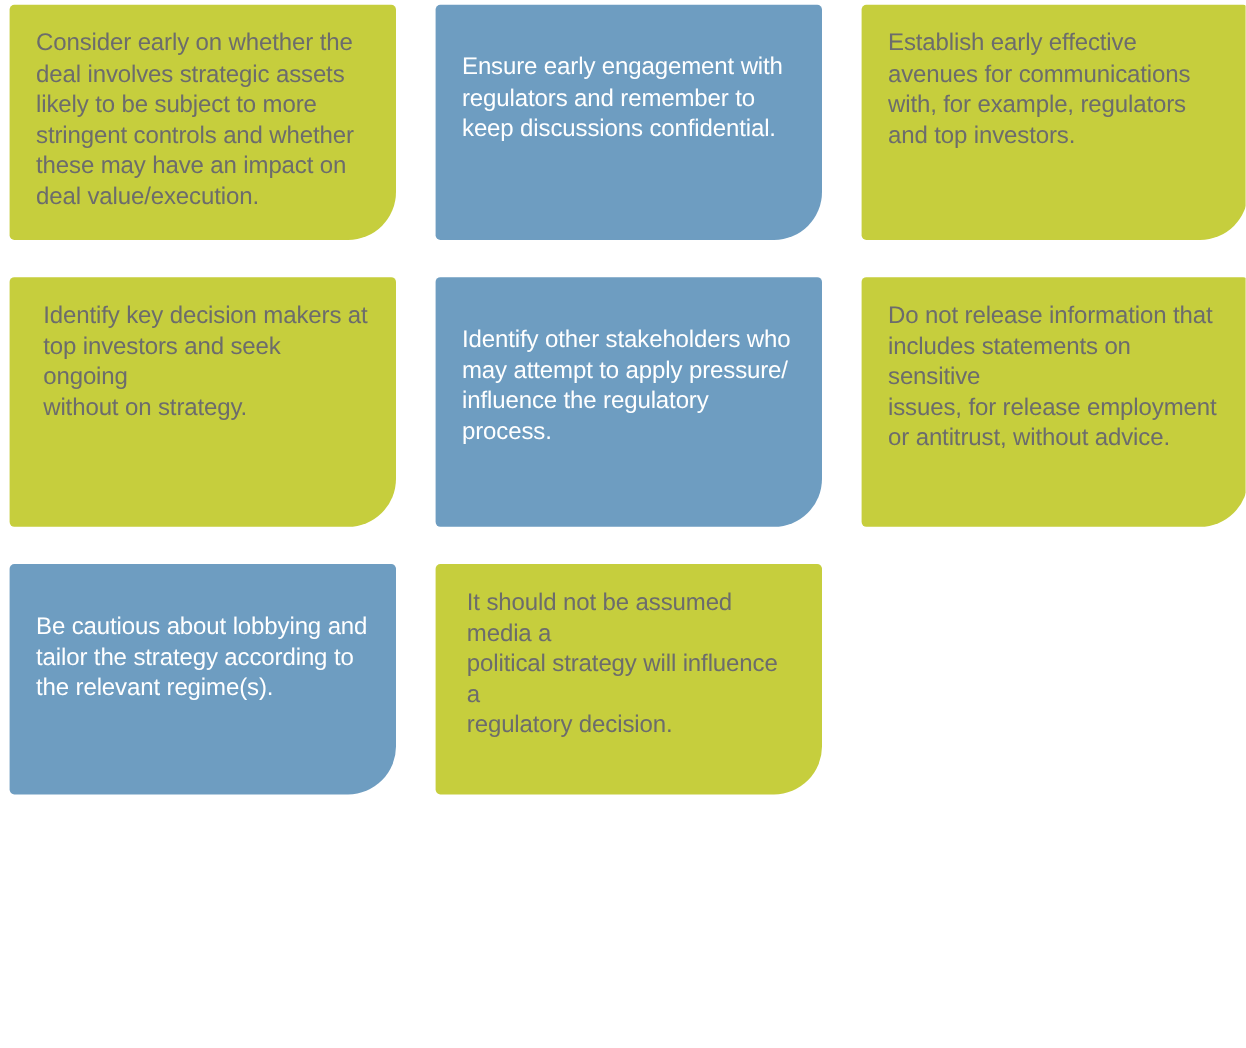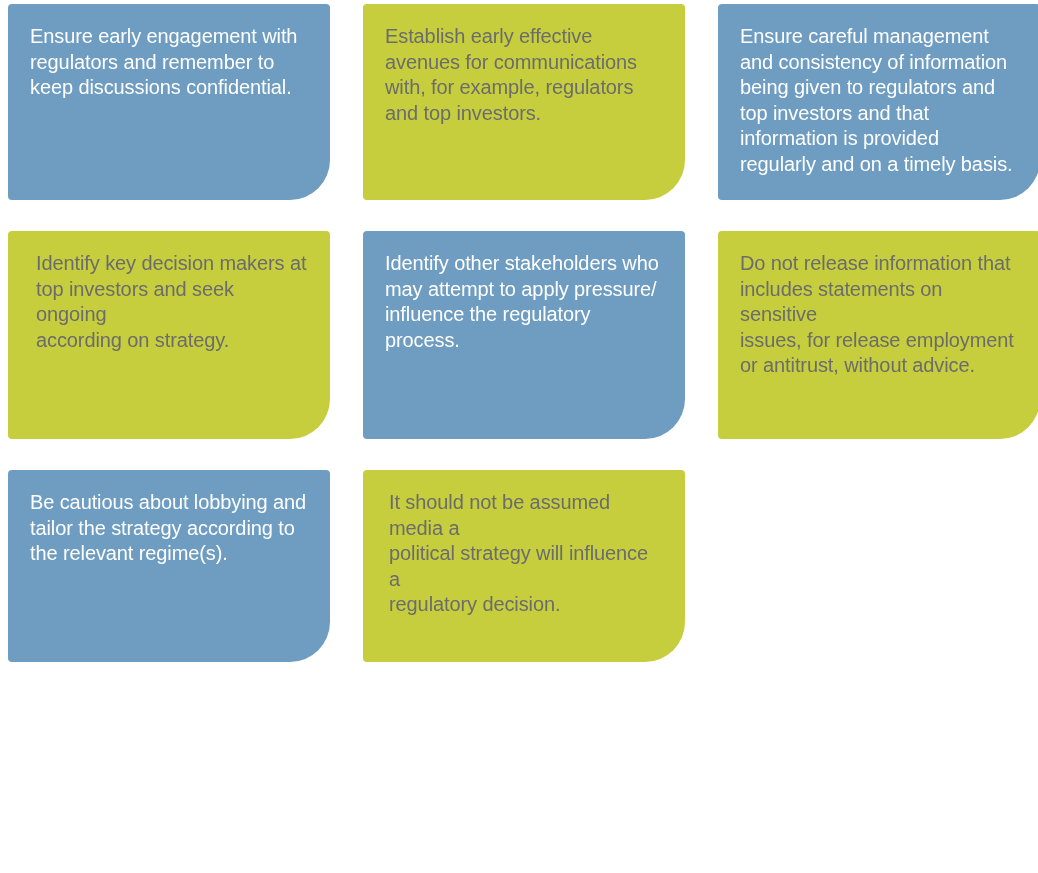--- a/index.html
+++ b/index.html
@@ -48,58 +48,59 @@
     line-height: 25.5px;
     letter-spacing: -0.1px;
     white-space: pre-line;
     margin: 0;
   }
   .card.green .card-text {
     color: #6c6c6c;
   }
   .card.blue .card-text {
     color: #ffffff;
+    margin-top: 20px;
   }
   
   .indent-1 .card-text { padding-left: 4px; }
   .indent-2 .card-text { padding-left: 6px; }
 </style>
 </head>
 <body>
 
 <div id="board">
   <div class="grid">
 
+    <div class="card green">
+      <p class="card-text">Consider early on whether the
+deal involves strategic assets
+likely to be subject to more
+stringent controls and whether
+these may have an impact on
+deal value/execution.</p>
+    </div>
 
     <div class="card blue">
       <p class="card-text">Ensure early engagement with
 regulators and remember to
 keep discussions confidential.</p>
     </div>
 
     <div class="card green">
       <p class="card-text">Establish early effective
 avenues for communications
 with, for example, regulators
 and top investors.</p>
     </div>
 
-    <div class="card blue">
-      <p class="card-text">Ensure careful management
-and consistency of information
-being given to regulators and
-top investors and that
-information is provided
-regularly and on a timely basis.</p>
-    </div>
 
     <div class="card green indent-2">
       <p class="card-text">Identify key decision makers at
 top investors and seek ongoing
-according on strategy.</p>
+without on strategy.</p>
     </div>
 
     <div class="card blue">
       <p class="card-text">Identify other stakeholders who
 may attempt to apply pressure/
 influence the regulatory process.</p>
     </div>
 
 
 

